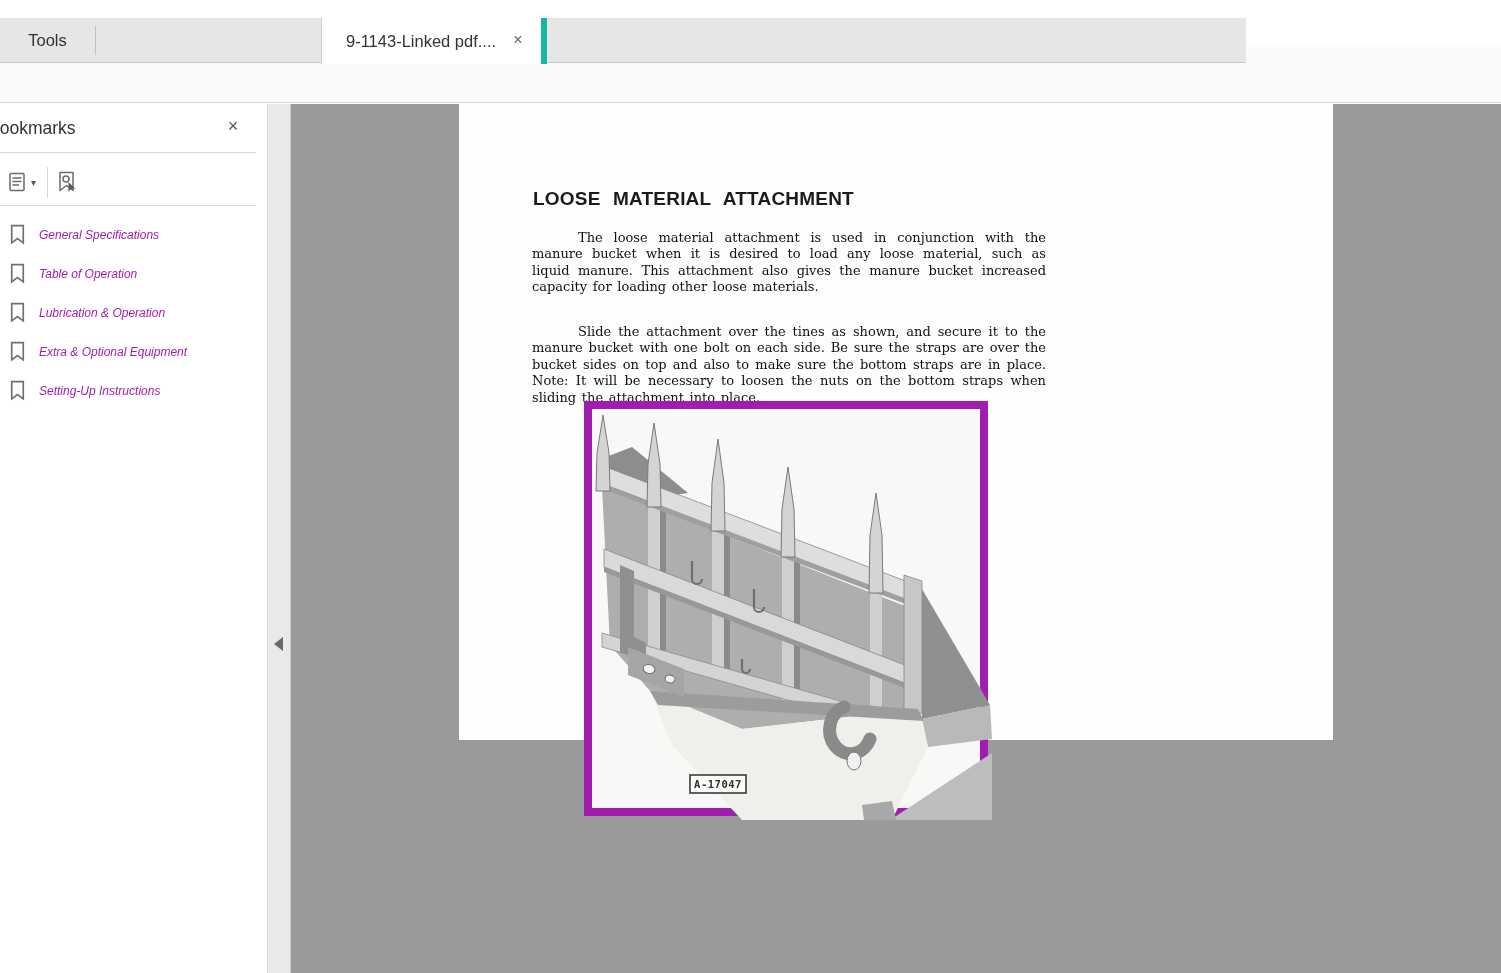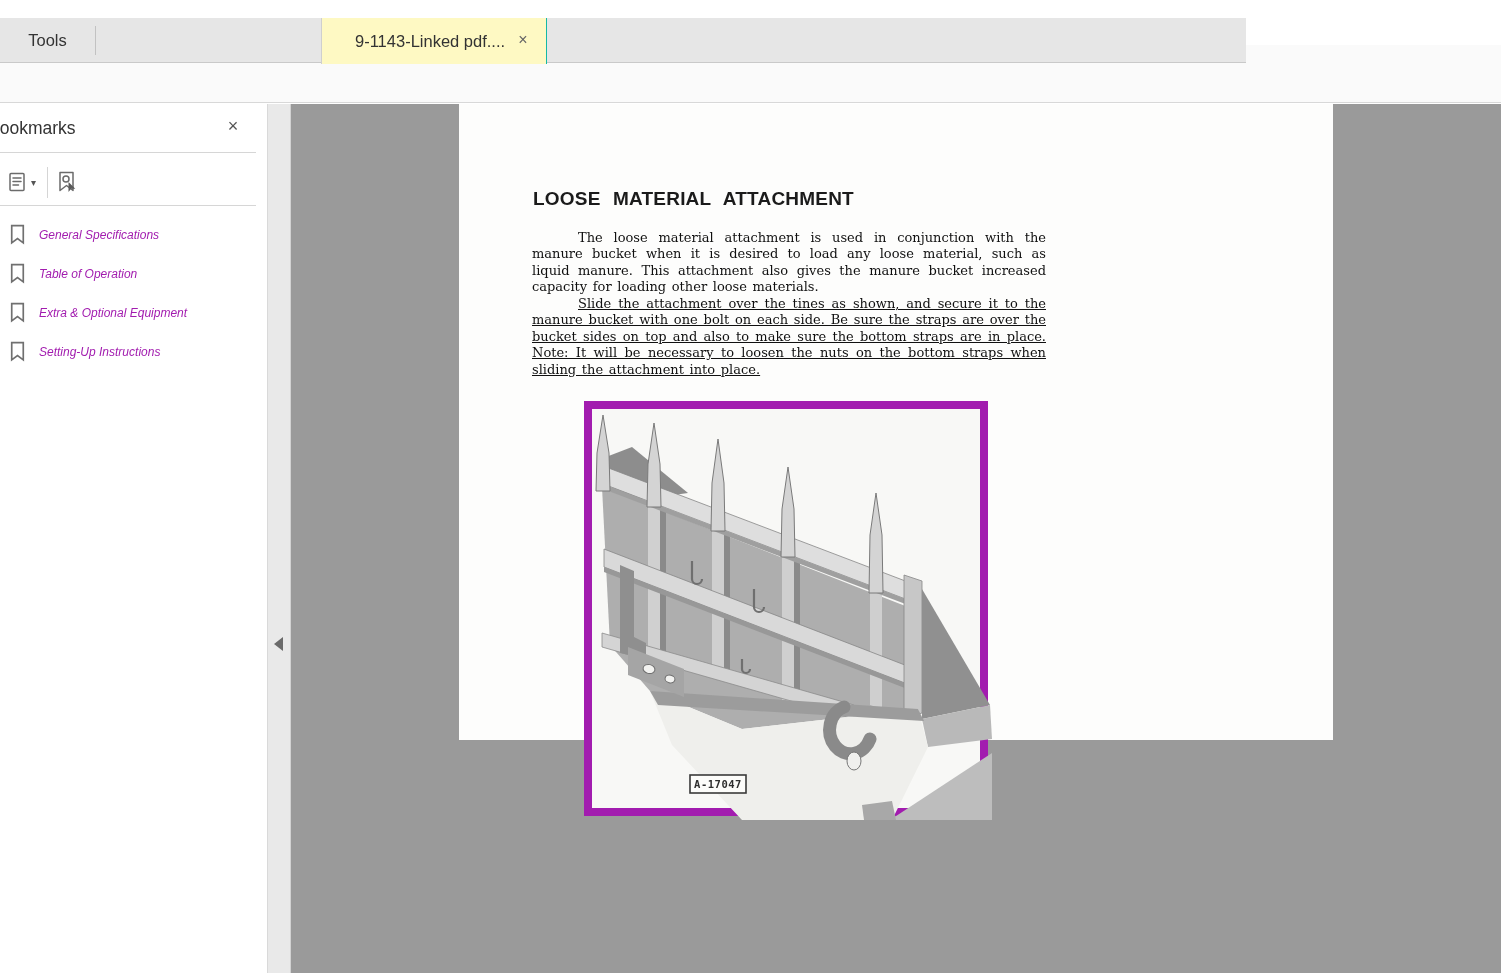--- a/index.html
+++ b/index.html
@@ -5,23 +5,23 @@
   * { margin:0; padding:0; box-sizing:border-box; }
   html,body { width:1501px; height:973px; overflow:hidden; background:#fff;
     font-family:"Liberation Sans", sans-serif; }
 
   
   .tabbar { position:absolute; left:0; top:18px; width:1246px; height:45px;
     background:#e6e6e6; border-bottom:1px solid #c9c9c9; z-index:5;text-align:center; }
   .tab { position:absolute; top:0; height:45px; display:flex; align-items:center;
     justify-content:center; font-size:16.5px; color:#333; cursor:default; }
   .tab-sep { position:absolute; top:8px; width:1px; height:29px; background:#c2c2c2; }
-  .tab-active { background:#fef9c3; height:46px; z-index:6;
-    border-left:1px solid #cfcfcf; border-right:1px solid #14b8a6;
-    justify-content:flex-start; padding-left:33px; }
+  .tab-active { background:#ffffff; height:46px; z-index:6;
+    border-left:1px solid #cfcfcf; border-right:6px solid #14b8a6;
+    justify-content:flex-start; padding-left:24px; }
   .tab-close { position:absolute; right:13px; top:12px; width:20px; height:20px;
     font-size:16px; color:#666; display:flex; align-items:center; justify-content:center; }
 
   
   .toolbar { position:absolute; left:0; top:45px; width:1501px; height:58px;
     background:#fafafa; border-bottom:1px solid #d8d8d8; overflow:hidden; z-index:4; }
   .tb-div { position:absolute; top:57px; width:1px; height:34px; background:#d2d2d2; }
   .caret { font-size:10px; color:#555; }
 
   
@@ -48,21 +48,21 @@
     border-right:9px solid #6a6a6a; }
 
   
   .canvas { position:absolute; left:291px; top:104px; right:0; bottom:0; background:#9a9a9a; }
   .page { position:absolute; left:168px; top:0; width:874px; height:636px; background:#fdfdfc; }
   .doc-heading { position:absolute; left:74px; top:84px; font-size:19px; font-weight:800;
     letter-spacing:0.2px; word-spacing:7px; color:#1b1b1b; }
   .doc-para { position:absolute; left:73px; width:514px; font-family:"DejaVu Serif", serif;
     font-size:13px; line-height:16.4px; text-align:justify; text-indent:46px;
     word-spacing:1.5px; color:#101010; }
-  .p1 { top:126px; } .p2 { top:192px;text-decoration:underline; }
+  .p1 { top:126px; } .p2 { top:220px; }
   .fig-frame { position:absolute; left:125px; top:297px; width:404px; height:415px;
     border:8px solid #a21caf; background:#f8f8f6; }
   .fig-caption { position:absolute; left:125px; top:726px; width:408px; text-align:center;
     font-family:"DejaVu Serif", serif; font-weight:bold; font-size:13.5px;
     letter-spacing:1.2px; color:#111; }
 </style>
 </head>
 <body>
 
 <div class="tabbar">
@@ -118,20 +118,26 @@
     <div class="bm-row">
       <svg width="17" height="21" viewBox="0 0 16 20">
           <path d="M2.5 1.5 h11 v16.5 l-5.5-4.2 -5.5 4.2 z"></path>
         </svg>
       <span class="bm-label">Table of Operation</span>
     </div>
     <div class="bm-row">
       <svg width="17" height="21" viewBox="0 0 16 20">
           <path d="M2.5 1.5 h11 v16.5 l-5.5-4.2 -5.5 4.2 z"></path>
         </svg>
+      <span class="bm-label">Lubrication &amp; Operation</span>
+    </div>
+    <div class="bm-row">
+      <svg width="17" height="21" viewBox="0 0 16 20">
+          <path d="M2.5 1.5 h11 v16.5 l-5.5-4.2 -5.5 4.2 z"></path>
+        </svg>
       <span class="bm-label">Extra &amp; Optional Equipment</span>
     </div>
     <div class="bm-row">
       <svg width="17" height="21" viewBox="0 0 16 20">
           <path d="M2.5 1.5 h11 v16.5 l-5.5-4.2 -5.5 4.2 z"></path>
         </svg>
       <span class="bm-label">Setting-Up Instructions</span>
     </div>
   </div>
 </div>

